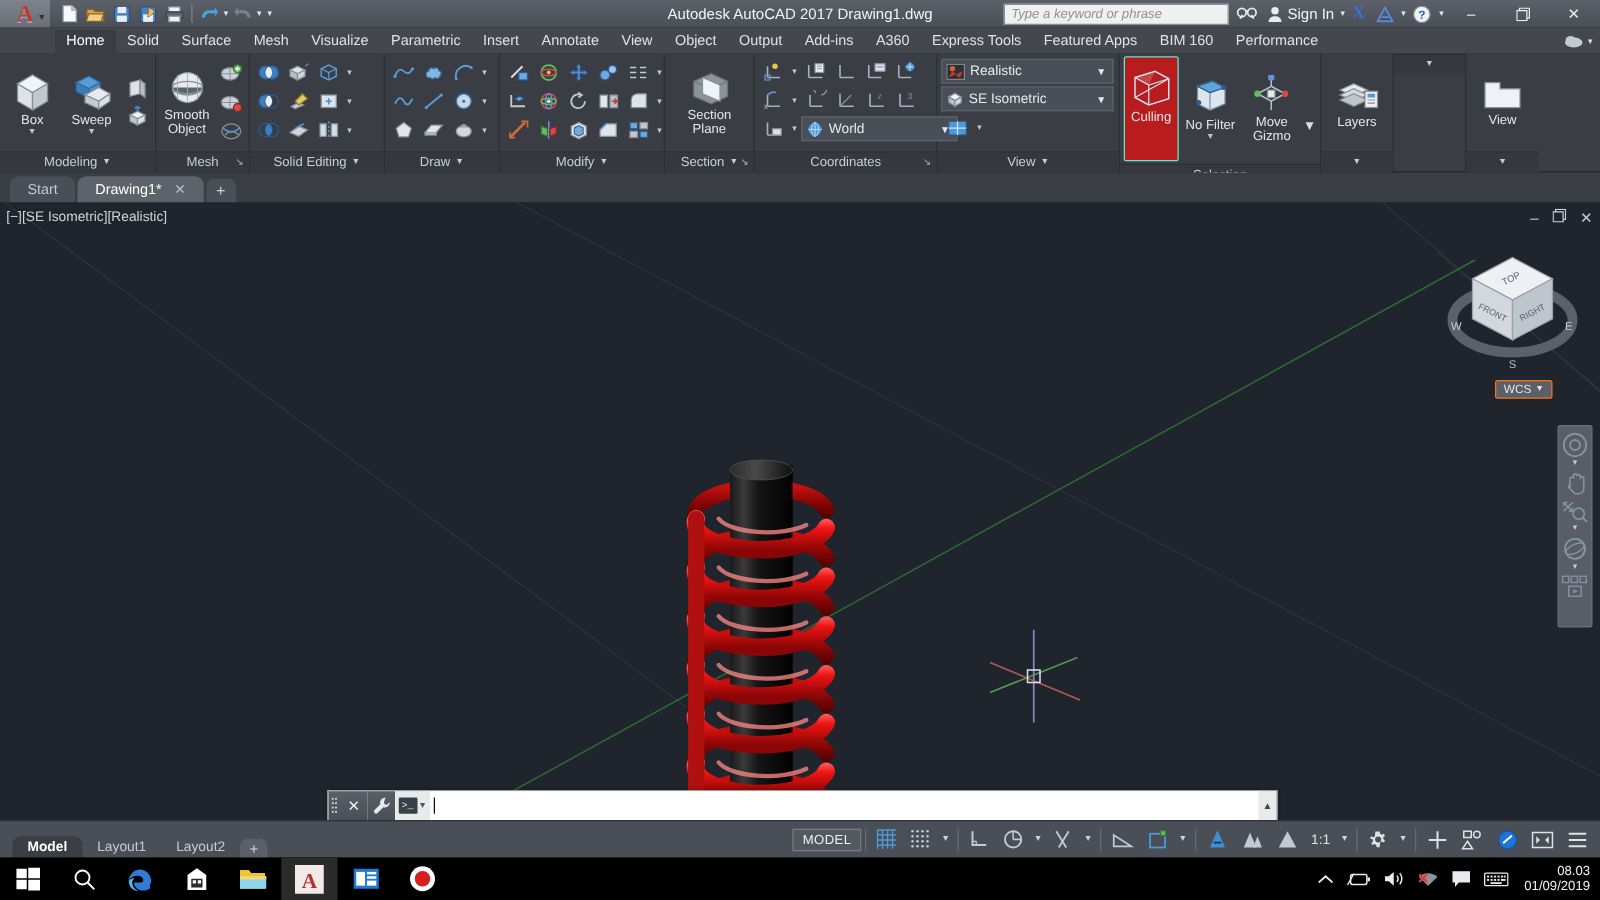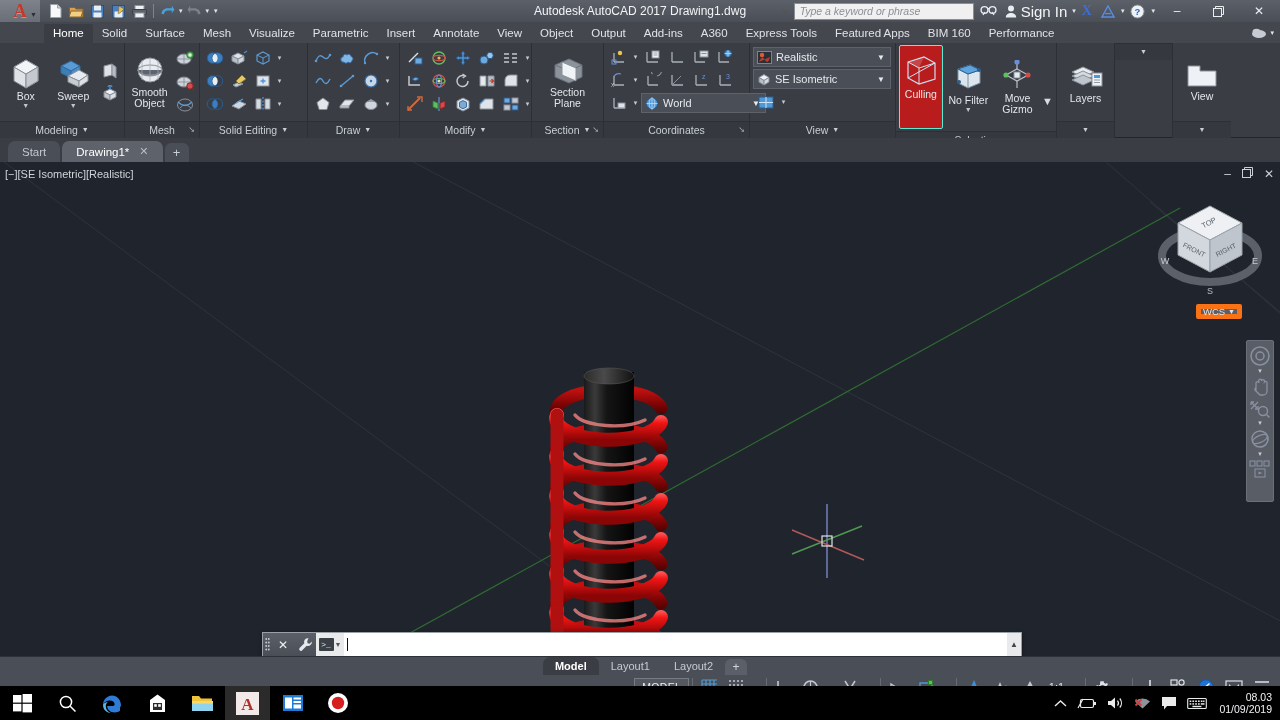--- a/index.html
+++ b/index.html
@@ -19,21 +19,21 @@
      border-radius:2px; }
   .qat-sep { width:1px; height:14px; background:#80848c; margin:0 2px; }
   .mini-caret { font-size:7px; color:#e3e6ea; }
   #title-text { position:absolute; left:0; right:0; top:0; height:22px; line-height:22px;
     text-align:center; color:#f2f4f6; font-size:12px; pointer-events:none; }
   #title-right { margin-left:auto; display:flex; align-items:center; gap:3px; padding-right:2px; height:22px; }
   #searchbox { width:180px; height:17px; background:#f0f0f0; border:1px solid #8a8e95;
      display:flex; align-items:center; color:#8b8f96; font-style:italic; font-size:10.5px; padding-left:5px; }
   .search-arrow { width:10px; font-size:7px; color:#555; text-align:center; }
   .tb-icon { display:flex; align-items:center; justify-content:center; height:20px; padding:0 3px; color:#eef1f4; }
-  #signin { display:flex; align-items:center; gap:4px; color:#f2f4f6; font-size:15px; padding:0 2px; }
+  #signin { display:flex; align-items:center; gap:4px; color:#f2f4f6; font-size:12px; padding:0 2px; }
   .wbtn { width:38px; height:22px; display:flex; align-items:center; justify-content:center;
       color:#eceff2; font-size:12px; }
 
   
   #ribbontabs { position:absolute; left:0; top:22px; width:1280px; height:21px;
     background:#44474e; display:flex; align-items:flex-end; padding-left:44px; }
   .rtab { height:19px; line-height:19px; padding:0 9px; color:#dfe3e8; font-size:11.5px; white-space:nowrap; }
   .rtab.active { background:#3a3d44; color:#ffffff; border-radius:2px 2px 0 0; }
   #tab-extra { margin-left:auto; display:flex; align-items:center; padding-right:6px; gap:3px; height:21px; }
 
@@ -77,21 +77,21 @@
   #viewport { position:absolute; left:0; top:162px; width:1280px; height:494px;
      background:#20242c; overflow:hidden; }
   .vpgrid { position:absolute; inset:0; pointer-events:none; }
   #vplabel { position:absolute; left:5px; top:6px; font-size:11px; color:#cfd4da; white-space:nowrap; }
   #vpwin { position:absolute; right:6px; top:5px; display:flex; align-items:center; gap:11px;
      color:#cbd0d7; font-size:12px; }
 
   
   #viewcube { position:absolute; right:16px; top:28px; width:108px; height:110px; }
   #wcsbtn { position:absolute; right:38px; top:142px; width:46px; height:15px;
-     background:#5a5f68; border:5px solid #f97316; border-radius:2px;
+     background:#5a5f68; border:1px solid #f97316; border-radius:2px;
      display:flex; align-items:center; justify-content:center; gap:3px;
      color:#e2e6ea; font-size:9.5px; }
 
   
   #navbar { position:absolute; right:6px; top:178px; width:28px; height:162px;
      background:#585d66; border:1px solid #6b707a; border-radius:2px;
      display:flex; flex-direction:column; align-items:center; padding-top:4px; gap:1px; }
   .navbtn { width:26px; display:flex; flex-direction:column; align-items:center; justify-content:center; }
   .navcar { font-size:7px; color:#c6cbd2; line-height:6px; height:7px; }
 
@@ -109,21 +109,21 @@
      font-family:"Liberation Mono", monospace; font-size:8px; display:flex; align-items:center;
      justify-content:center; border-radius:1px; }
   #cmd-input { flex:1; height:23px; background:#ffffff; display:flex; align-items:center;
      padding-left:3px; color:#111; font-size:11.5px; }
   .caret-bar { width:1px; height:13px; background:#111; }
   #cmd-updrop { width:14px; height:23px; display:flex; align-items:center; justify-content:center;
      background:#e9eaec; color:#444; font-size:8px; }
 
   
   #statusbar { position:absolute; left:0; top:656px; width:1280px; height:30px;
-     background:#4a4e56; display:flex; align-items:center; border-top:1px solid #2e3138;flex-direction:column; }
+     background:#4a4e56; display:flex; align-items:center; border-top:1px solid #2e3138; }
   .ltab { height:18px; padding:0 12px; display:flex; align-items:center;
      color:#c6cbd2; font-size:11px; border-radius:7px 7px 0 0; }
   .ltab.active { background:#3a3d44; color:#ffffff; font-weight:bold; }
   .lplus { width:22px; height:16px; background:#5a5f68; border-radius:6px 6px 0 0;
      display:flex; align-items:center; justify-content:center; color:#d2d7dd; font-size:12px; }
   #status-right { margin-left:auto; display:flex; align-items:center; height:30px; padding-right:4px; }
   .st { height:24px; display:flex; align-items:center; justify-content:center; padding:0 5px;
      color:#dbe0e6; font-size:11px; border-radius:2px; }
   .st-sep { width:1px; height:18px; background:#666b74; margin:0 3px; }
   .st-caret { font-size:7px; padding:0 3px; color:#cfd4da; }

